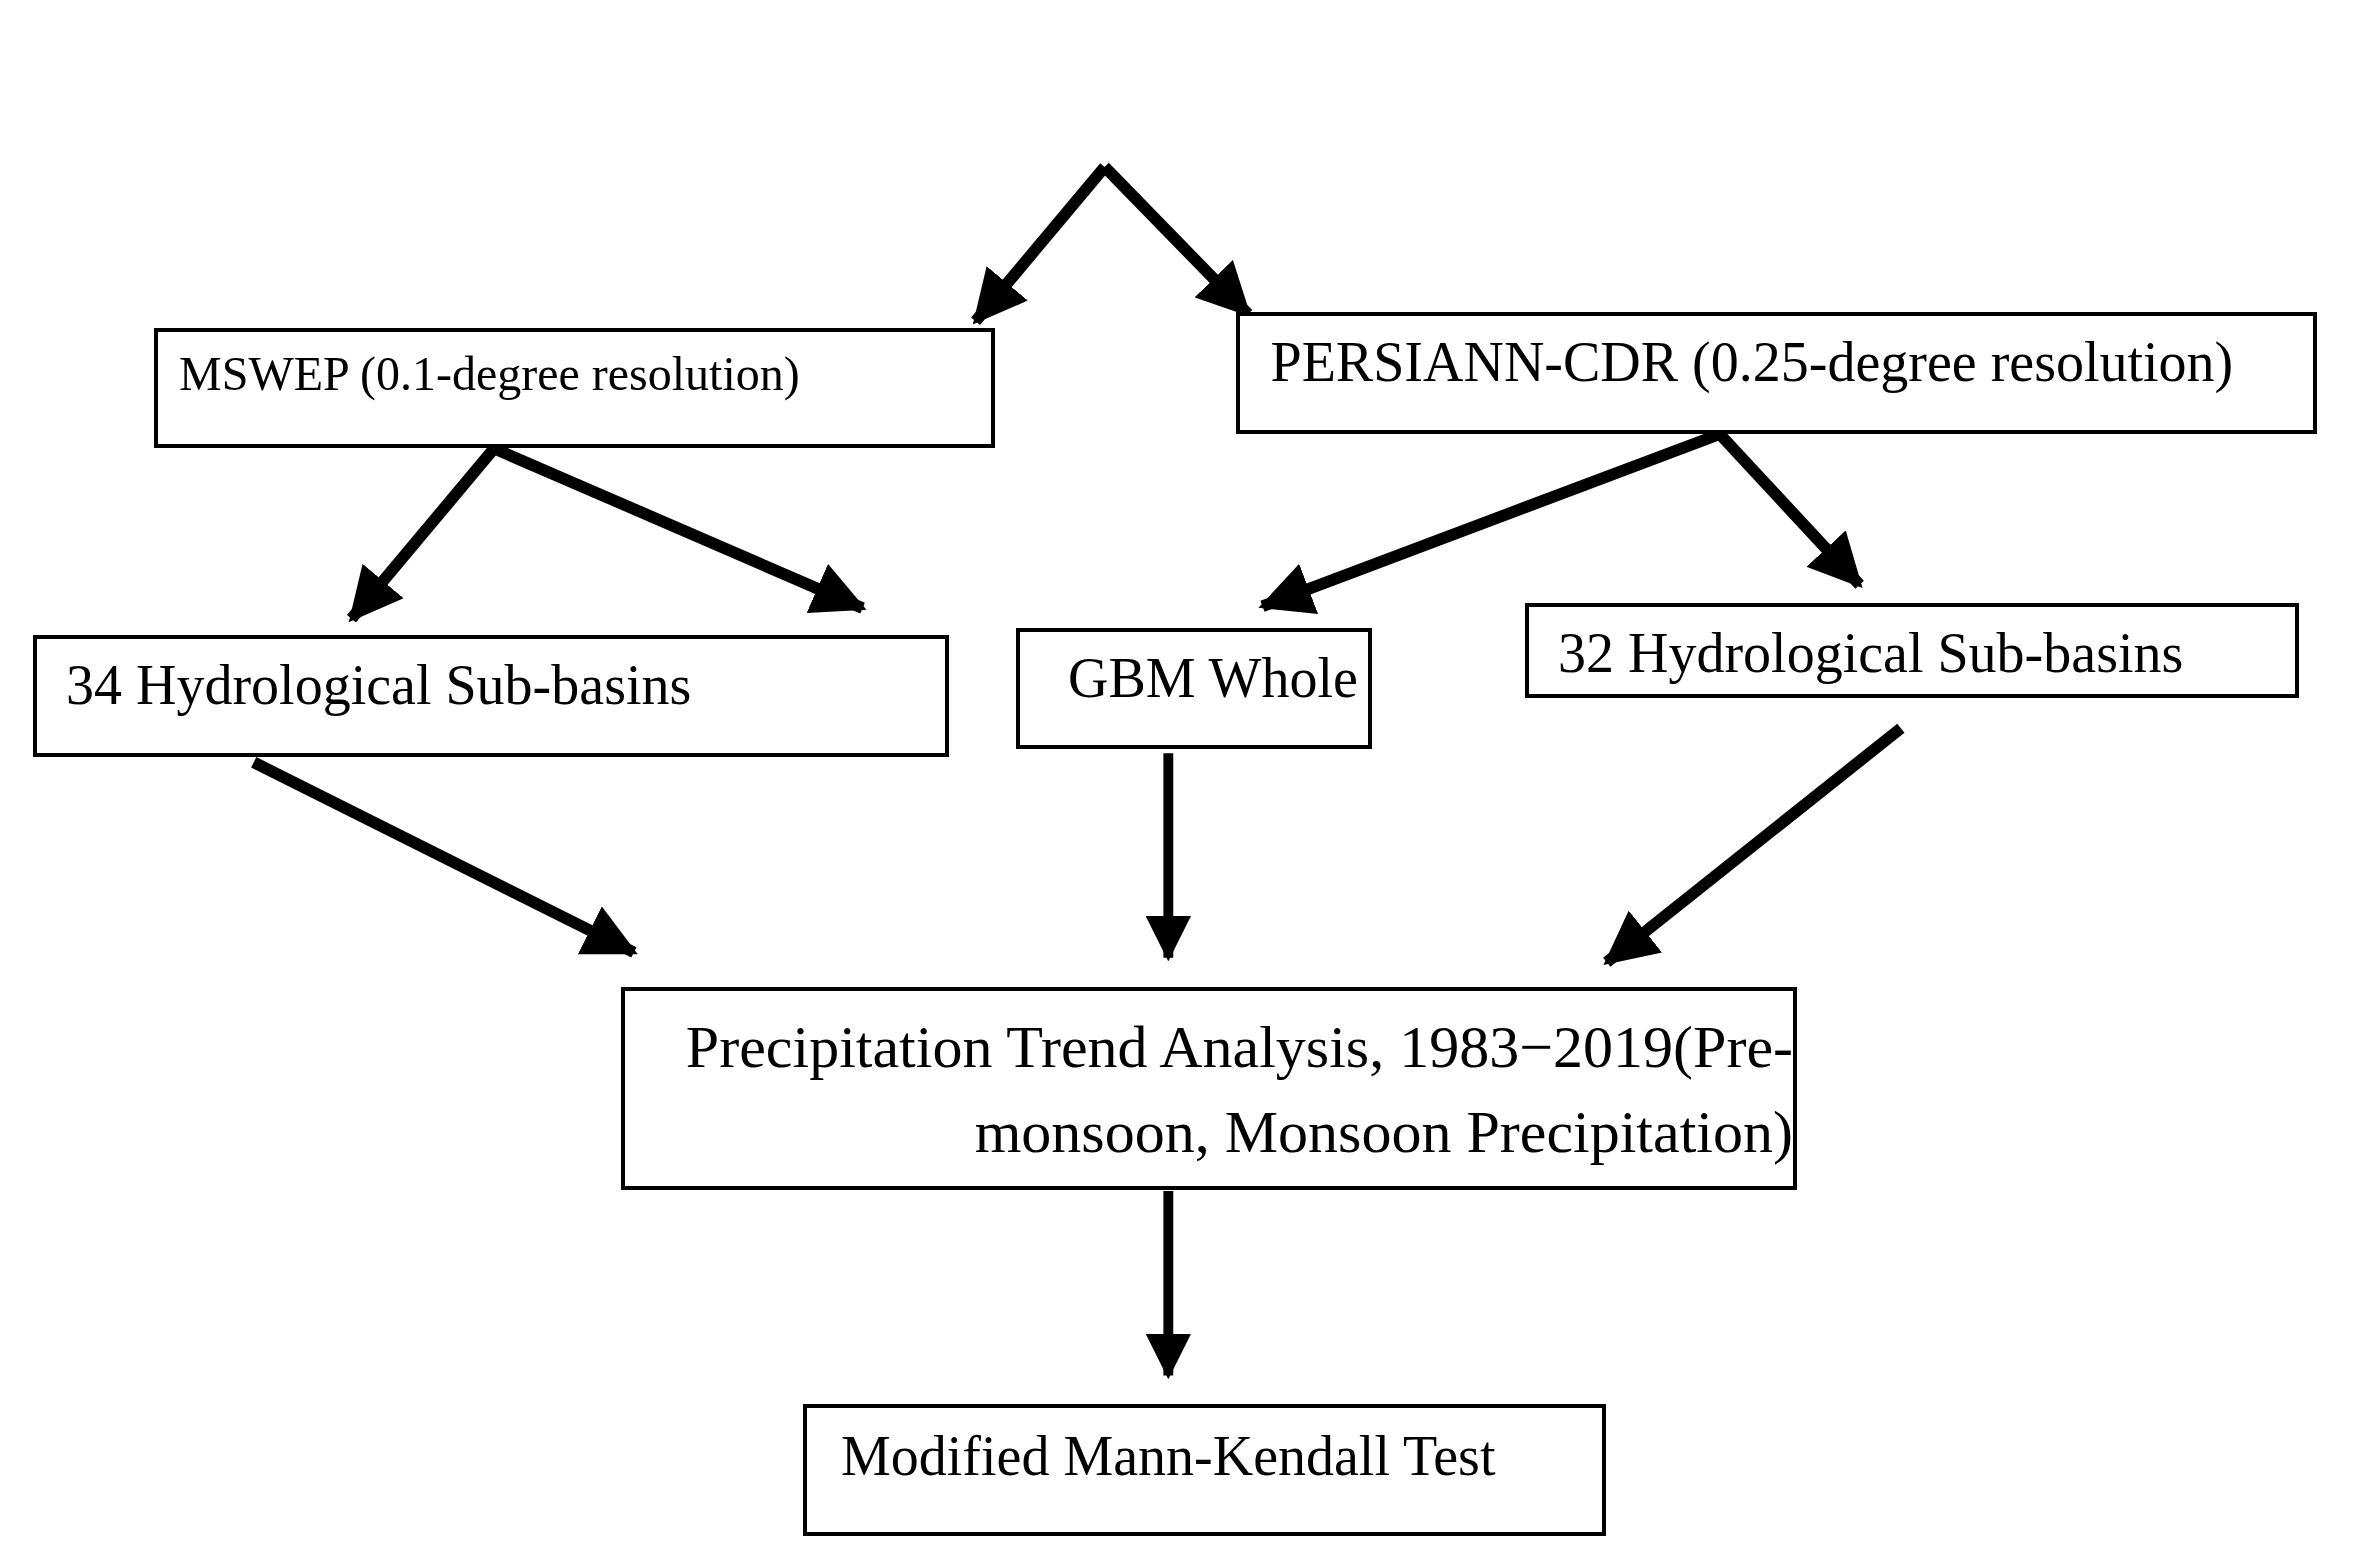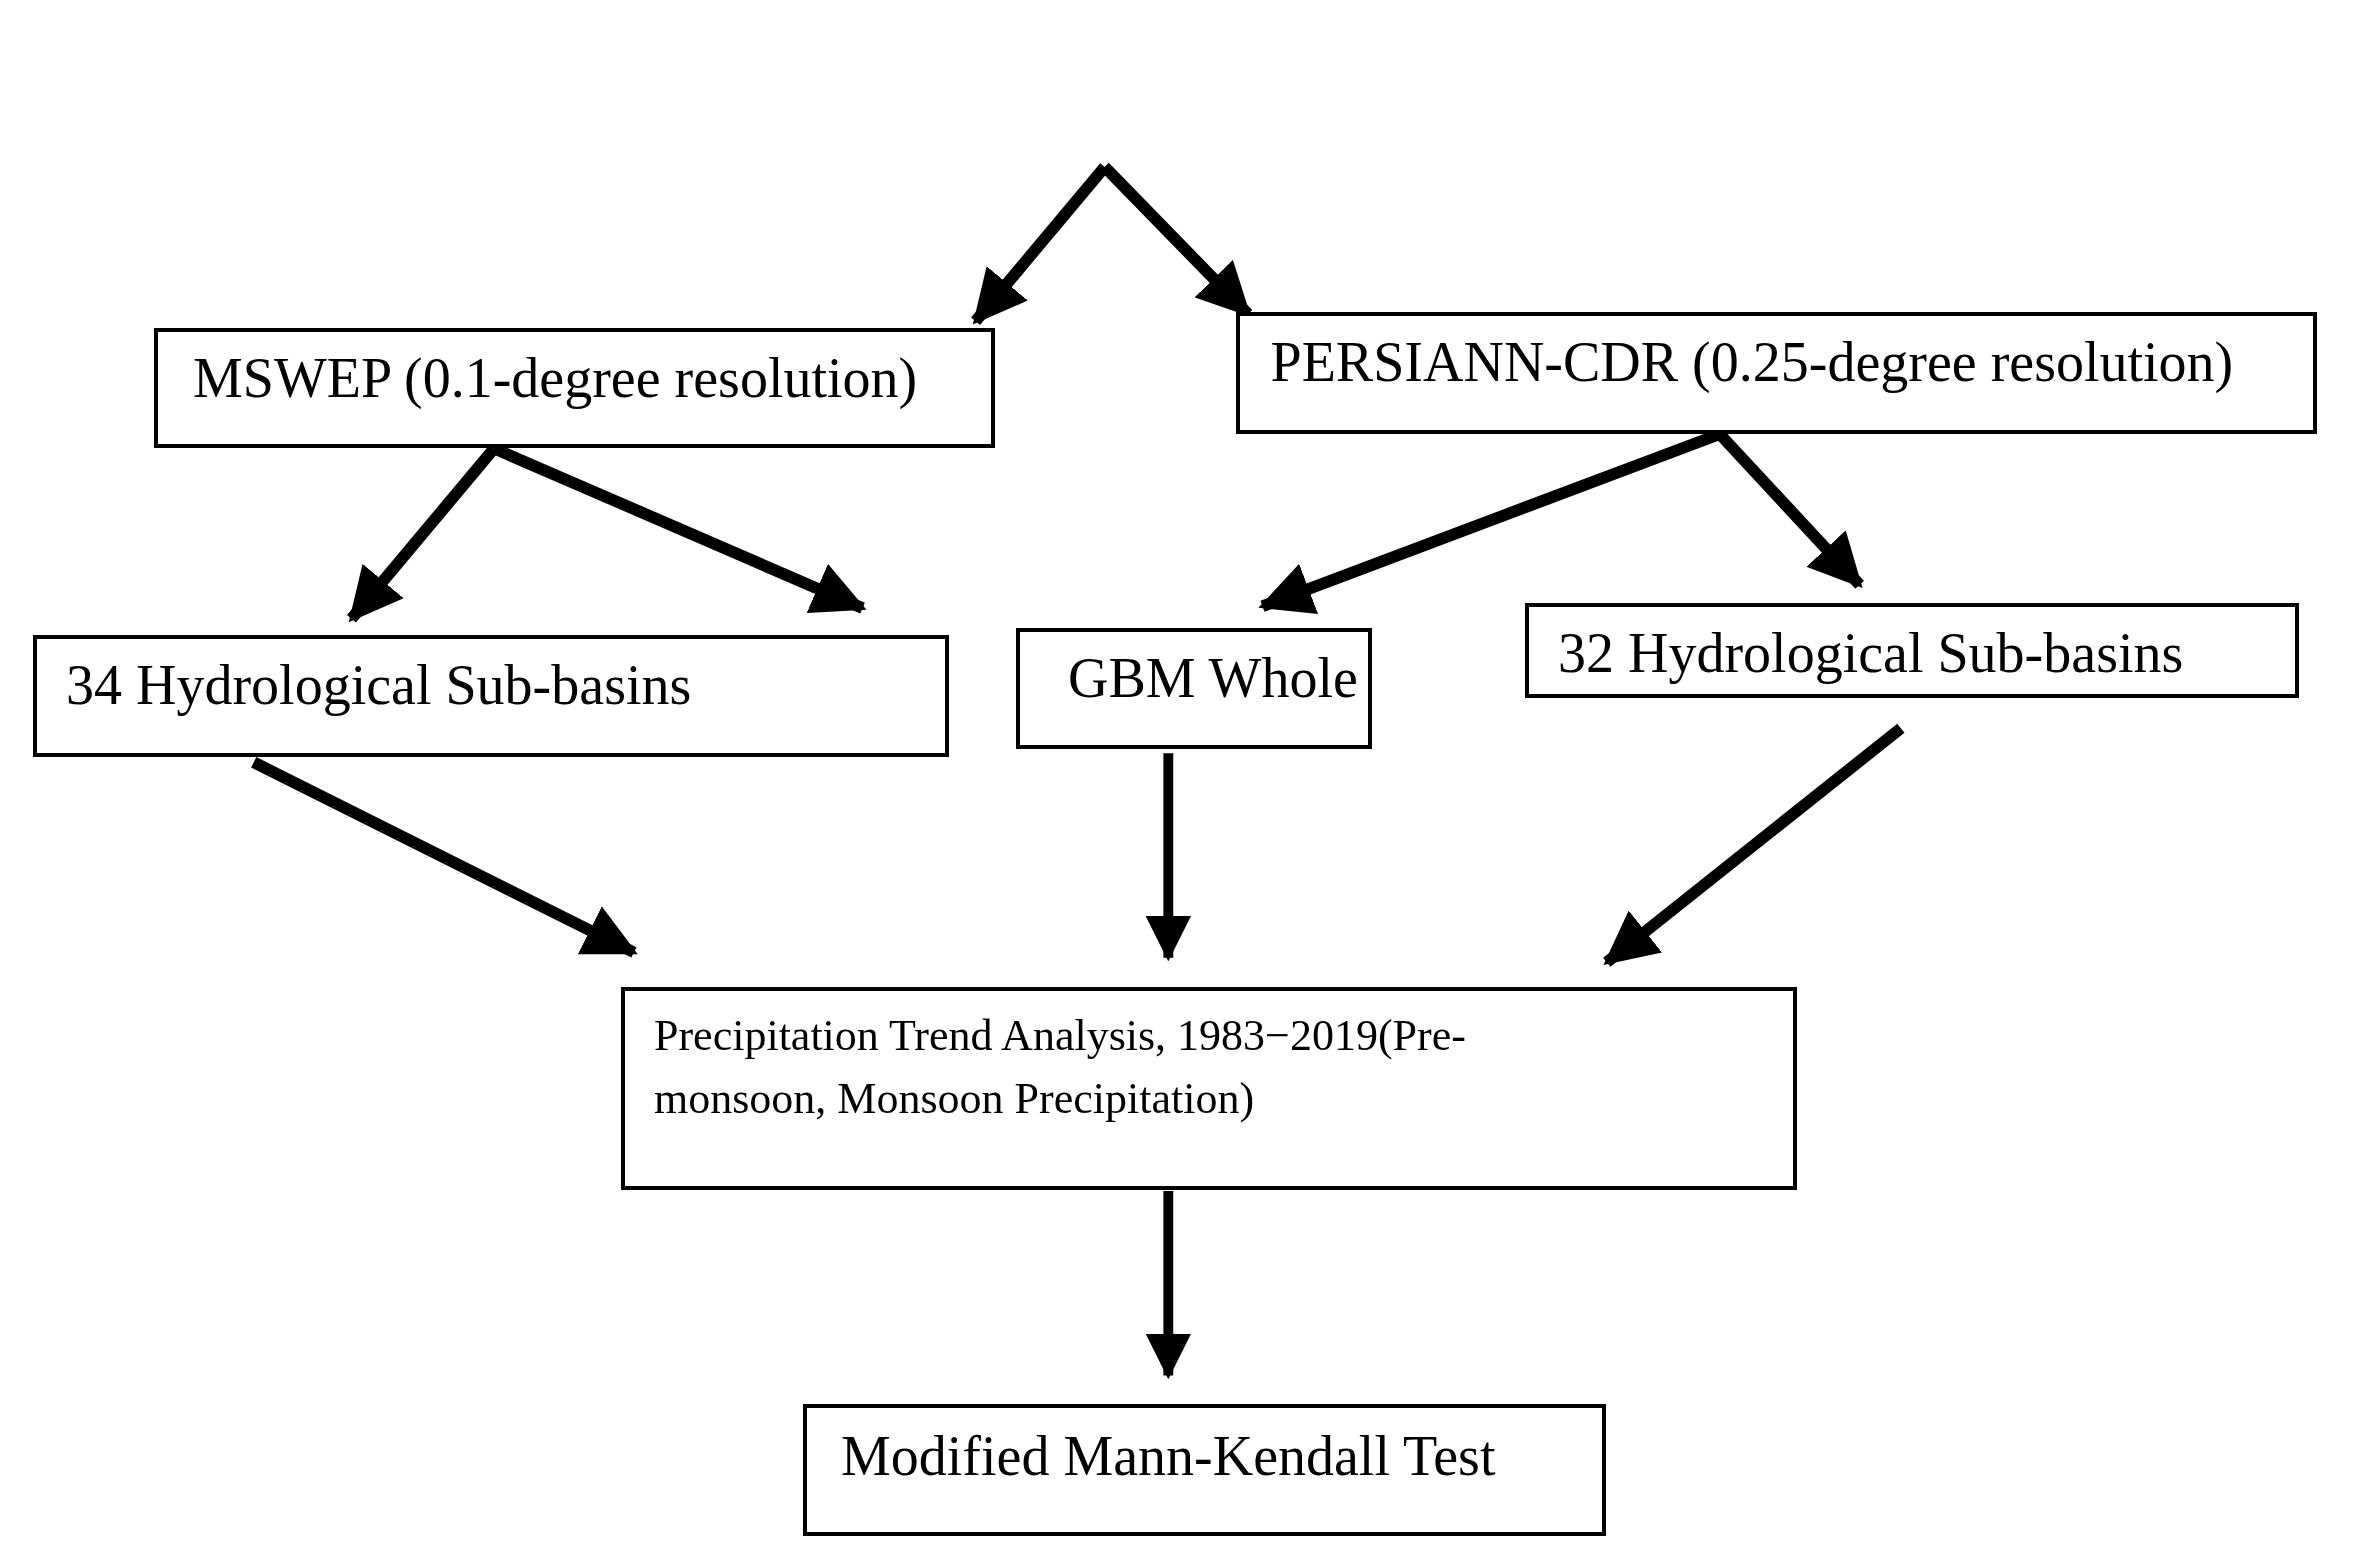--- a/index.html
+++ b/index.html
@@ -36,21 +36,21 @@
   #node-root {
     left: 726px;  top: 45px;  width: 951px; height: 122px;
   }
   #node-root .label {
     font-size: 56px; line-height: 1.0; padding: 20px 0 0 38px;
   }
   #node-mswep {
     left: 154px; top: 328px; width: 841px; height: 120px;
   }
   #node-mswep .label {
-    font-size: 56px; line-height: 1.0; padding: 18px 0 0 35px;
+    font-size: 48px; line-height: 1.0; padding: 18px 0 0 21px;
   }
   #node-persiann {
     left: 1236px; top: 312px; width: 1081px; height: 122px;
   }
   #node-persiann .label {
     font-size: 56px; line-height: 1.0; padding: 18px 0 0 30.5px;
   }
   #node-sub34 {
     left: 33px; top: 635px; width: 916px; height: 122px;
   }
@@ -66,21 +66,21 @@
   #node-sub32 {
     left: 1525px; top: 603px; width: 774px; height: 95px;
   }
   #node-sub32 .label {
     font-size: 56px; line-height: 1.0; padding: 18px 0 0 29px;
   }
   #node-trend {
     left: 621px; top: 987px; width: 1176px; height: 203px;
   }
   #node-trend .label {
-    font-size: 44px; line-height: 1.42; padding: 14.3px 0 0 29px;
+    font-size: 60px; line-height: 1.42; padding: 14.3px 0 0 29px; text-align: right;
   }
   #node-mk {
     left: 803px; top: 1404px; width: 803px; height: 132px;
   }
   #node-mk .label {
     font-size: 56px; line-height: 1.0; padding: 20px 0 0 34px;
   }
   
   #edges {
     position: absolute;

